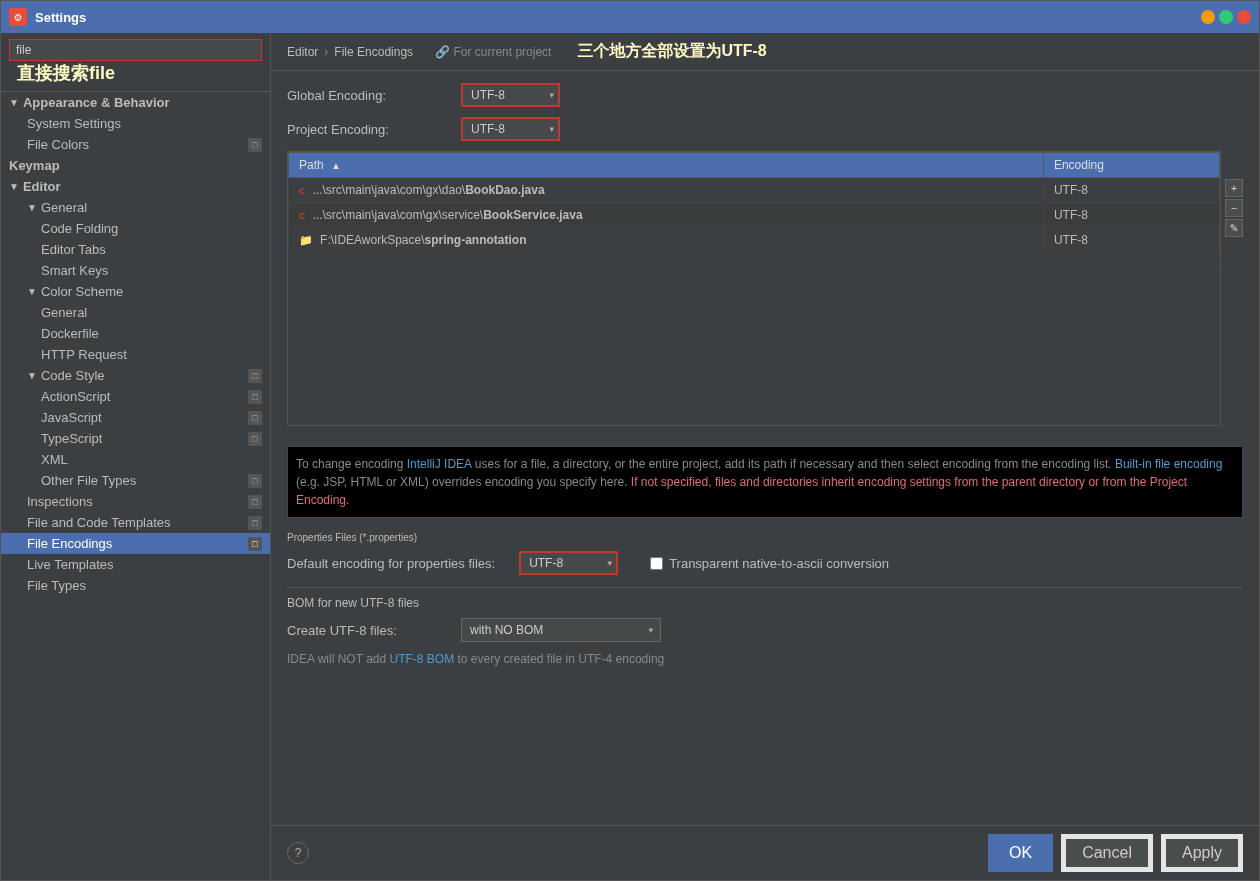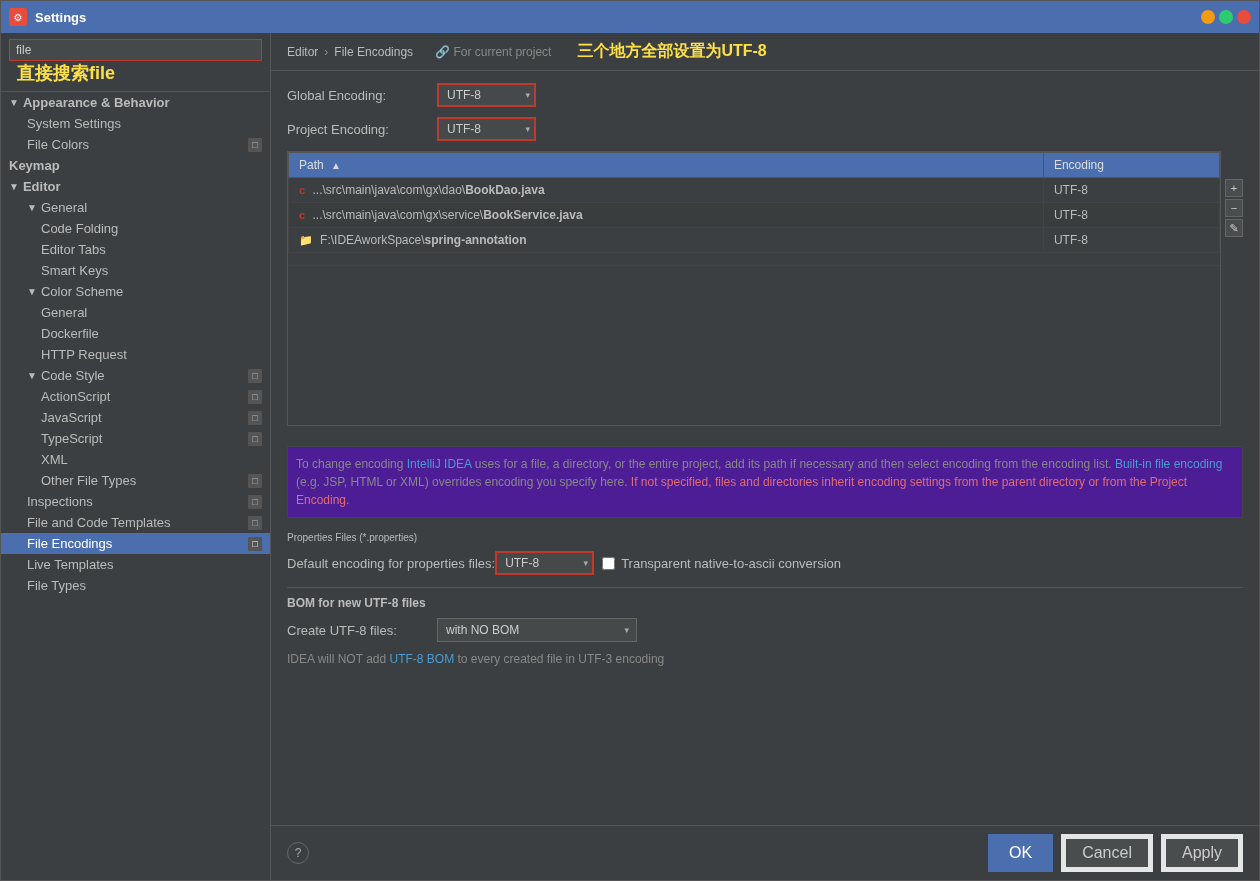--- a/index.html
+++ b/index.html
@@ -38,21 +38,21 @@
     
     
     .main { flex: 1; display: flex; flex-direction: column; background: #3c3f41; }
     
     .main-header { padding: 8px 16px; border-bottom: 1px solid #555; display: flex; align-items: center; gap: 6px; color: #bbbbbb; font-size: 12px; }
     .breadcrumb-sep { color: #888; }
     .for-current { color: #888; margin-left: 16px; font-size: 12px; text-align: right; }
     
     .main-body { flex: 1; overflow-y: auto; padding: 12px 16px; }
     
-    .field-row { display: flex; align-items: center; margin-bottom: 10px; gap: 0; }
+    .field-row { display: flex; align-items: center; margin-bottom: 10px; gap: 24px; }
     .field-label { color: #bbbbbb; font-size: 13px; min-width: 150px; }
     .dropdown-wrap { position: relative; display: inline-flex; align-items: center; }
     .dropdown-wrap select { background: #45494a; border: 1px solid #888; color: #ccc; padding: 3px 24px 3px 8px; font-size: 12px; cursor: pointer; appearance: none; -webkit-appearance: none; outline: none; }
     .dropdown-wrap.highlighted select { border: 2px solid #c0392b; }
     .dropdown-arrow { position: absolute; right: 6px; top: 50%; transform: translateY(-50%); font-size: 9px; color: #aaa; pointer-events: none; }
     
     
     .encoding-table { width: 100%; border-collapse: collapse; margin-bottom: 12px; border: 1px solid #555; }
     .encoding-table th { background: #4b6eaf; color: #ddd; padding: 5px 10px; text-align: left; font-weight: normal; font-size: 12px; border: 1px solid #555; }
     .encoding-table th.path-col { cursor: pointer; }
@@ -61,47 +61,47 @@
     .encoding-table tr:nth-child(odd) { background: #3c3f41; }
     .file-icon-c { color: #c0392b; font-weight: bold; font-size: 11px; margin-right: 4px; }
     .file-icon-folder { color: #888; font-size: 11px; margin-right: 4px; }
     .path-bold { font-weight: bold; }
     .sort-arrow { margin-left: 4px; font-size: 10px; }
     .table-btn { width: 18px; height: 18px; background: #4a4d4e; border: 1px solid #666; color: #ccc; font-size: 11px; cursor: pointer; display: flex; align-items: center; justify-content: center; }
     
     .table-with-btns { display: flex; gap: 4px; margin-bottom: 20px; }
     .table-btns-col { display: flex; flex-direction: column; gap: 2px; margin-top: 28px; }
     
-    .info-text { font-size: 12px; color: #888; line-height: 1.5; margin-bottom: 14px; padding: 8px; border: 1px solid #444; background: #4c1d95; }
+    .info-text { font-size: 12px; color: #888; line-height: 1.5; margin-bottom: 14px; padding: 8px; border: 1px solid #444; background: #000000; }
     .info-text span.highlight { color: #4b9cd3; }
     .info-text span.red { color: #e06c75; }
     
     .section-title { font-size: 10px; color: #bbbbbb; margin-bottom: 8px; margin-top: 4px; }
     
     .checkbox-row { display: flex; align-items: center; gap: 6px; }
     .checkbox-row input[type=checkbox] { width: 13px; height: 13px; }
     
     .bom-section { margin-top: 12px; }
-    .bom-title { font-size: 12px; color: #bbbbbb; margin-bottom: 8px; border-top: 1px solid #555; padding-top: 8px; font-weight: bold; }
+    .bom-title { font-size: 12px; color: #bbbbbb; margin-bottom: 8px; border-top: 1px solid #555; padding-top: 8px; }
     
     .bom-dropdown-wrap { position: relative; display: inline-flex; align-items: center; }
     .bom-dropdown-wrap select { background: #45494a; border: 1px solid #666; color: #ccc; padding: 4px 12px 4px 8px; font-size: 12px; cursor: pointer; appearance: none; -webkit-appearance: none; outline: none; min-width: 200px; }
     .bom-dropdown-wrap .dropdown-arrow { right: 8px; }
     
     .bom-info { color: #888; font-size: 12px; margin-top: 6px; }
     .bom-info span.link { color: #4b9cd3; }
     
     
     .footer { padding: 8px 16px; border-top: 1px solid #555; display: flex; align-items: center; justify-content: flex-end; gap: 8px; background: #3c3f41; }
     .footer-btn { padding: 5px 16px; font-size: 16px; cursor: pointer; border: 5px solid #e5e5e5; color: #ccc; background: #4a4d4e; }
     .footer-btn.primary { background: #4b6eaf; border-color: #4b6eaf; color: #fff; }
     .help-btn { width: 22px; height: 22px; border-radius: 50%; border: 1px solid #666; background: #3c3f41; color: #aaa; font-size: 12px; cursor: pointer; display: flex; align-items: center; justify-content: center; margin-right: auto; }
     
     
-    .red-annotation { color: #fde047; font-size: 18px; font-weight: bold; }
+    .red-annotation { color: #fef9c3; font-size: 18px; font-weight: bold; }
   </style>
 </head>
 <body>
 
 <div class="window">
 
   <div class="title-bar">
     <div class="title-bar-icon">⚙</div>
     <span class="title-bar-text">Settings</span>
     <div class="title-bar-controls">
@@ -328,21 +328,21 @@
             <span class="field-label">Create UTF-8 files:</span>
             <div class="bom-dropdown-wrap">
               <select>
                 <option>with NO BOM</option>
                 <option>with BOM</option>
               </select>
               <span class="dropdown-arrow">▾</span>
             </div>
           </div>
           <div class="bom-info">
-            <span>IDEA will NOT add </span><span class="link">UTF-8 BOM</span><span> to every created file in UTF-3 encoding</span>
+            <span>IDEA will NOT add </span><span class="link">UTF-8 BOM</span><span> to every created file in UTF-4 encoding</span>
           </div>
         </div>
 
       </div>
 
       <div class="footer">
         <button class="help-btn">?</button>
         <button class="footer-btn primary">OK</button>
         <button class="footer-btn">Cancel</button>
         <button class="footer-btn">Apply</button>

